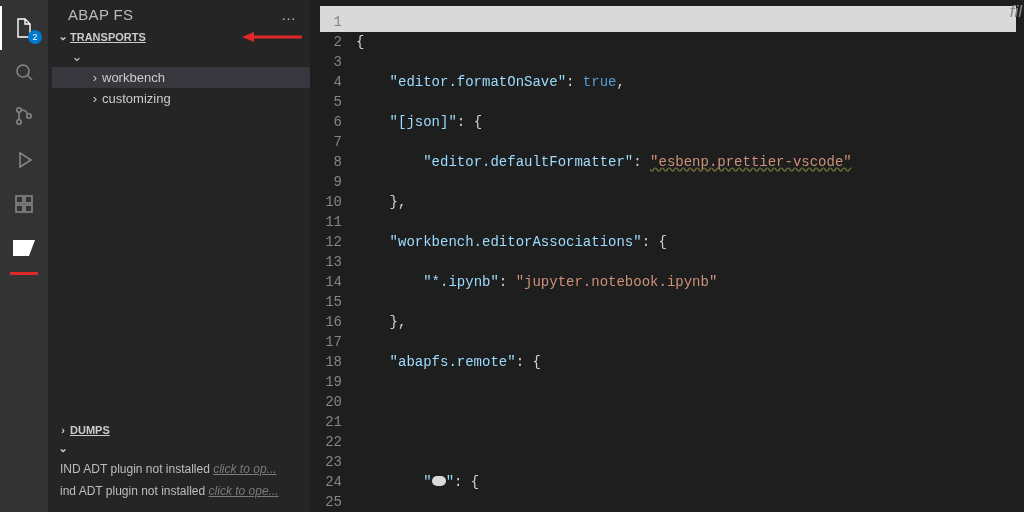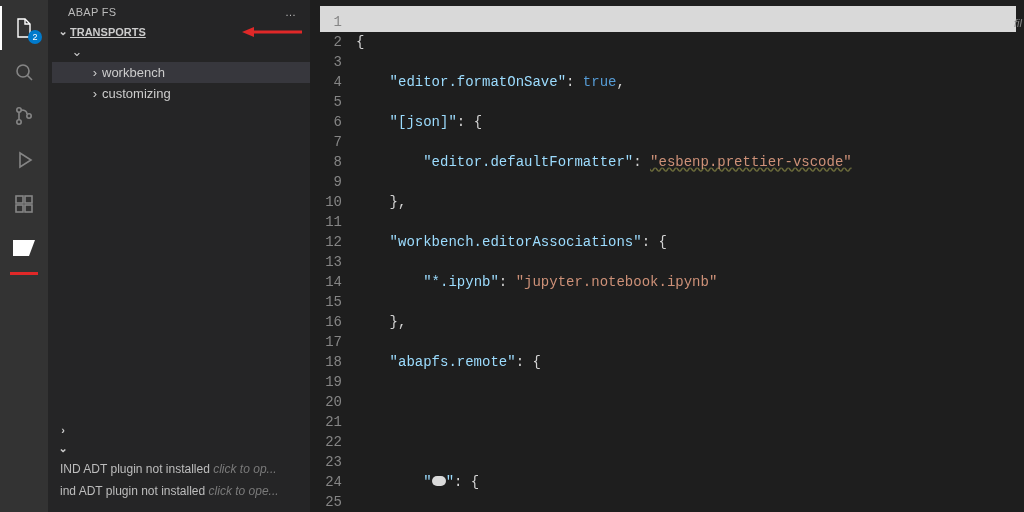--- a/index.html
+++ b/index.html
@@ -9,41 +9,41 @@
   
   .activity-bar { width: 48px; background: #333333; display: flex; flex-direction: column; align-items: center; padding-top: 6px; }
   .activity-item { width: 48px; height: 44px; display: flex; align-items: center; justify-content: center; color: #858585; cursor: pointer; position: relative; }
   .activity-item.active { color: #fff; }
   .activity-item.active::before { content: ""; position: absolute; left: 0; top: 0; bottom: 0; width: 2px; background: #fff; }
   .badge { position: absolute; bottom: 6px; right: 6px; background: #007acc; color: #fff; border-radius: 8px; font-size: 9px; min-width: 14px; height: 14px; display: flex; align-items: center; justify-content: center; padding: 0 3px; }
   .red-underline { width: 28px; height: 3px; background: #e02828; margin-top: 2px; }
 
   
   .sidebar { width: 262px; background: #252526; display: flex; flex-direction: column; font-size: 12px; }
-  .sidebar-title { display: flex; align-items: center; justify-content: space-between; padding: 6px 12px 4px 20px; color: #bbb; font-size: 11px; letter-spacing: 0.3px; }
+  .sidebar-title { display: flex; align-items: center; justify-content: space-between; padding: 6px 12px 4px 20px; color: #bbb; font-size: 15px; letter-spacing: 0.3px; }
   .dots { letter-spacing: 2px; }
   .section-header { display: flex; align-items: center; padding: 3px 8px; color: #ccc; font-weight: 700; font-size: 11px; cursor: pointer; }
   .section-header .chev { width: 14px; text-align: center; color: #ccc; }
   .section-header .label { flex: 1; text-decoration: underline; }
   .arrow-annotation { margin-left: 6px; display: flex; align-items: center; }
   .tree { padding-left: 4px; }
   .tree-item { display: flex; align-items: center; padding: 3px 8px; font-size: 13px; color: #ccc; cursor: pointer; }
   .tree-item .chev { width: 14px; text-align: center; color: #ccc; }
   .tree-item.depth1 { padding-left: 18px; }
   .tree-item.depth2 { padding-left: 36px; }
   .tree-item.selected { background: #37373d; }
   .msg-line { padding: 4px 12px; font-size: 12px; color: #bdbdbd; }
-  .msg-line .hint { color: #7a7a7a; font-style: italic; }
+  .msg-line .hint { color: #7a7a7a; font-style: italic; text-decoration: underline; }
   .spacer { flex: 1; }
 
   
   .editor { flex: 1; display: flex; flex-direction: column; background: #1e1e1e; position: relative; }
   .editor-tab-area { height: 35px; position: relative; }
   .tab-mask { position: absolute; left: 10px; top: 6px; right: 8px; height: 26px; background: #d9d9d9; }
-  .fil-text { position: absolute; right: 2px; top: 17px; font-size: 11px; color: #888; font-style: italic; margin-left: 12px; }
+  .fil-text { position: absolute; right: 2px; top: 2px; font-size: 17px; color: #888; font-style: italic; margin-left: 12px; }
   .code-area { flex: 1; display: flex; font-family: Consolas, "Courier New", monospace; font-size: 14px; line-height: 20px; padding-top: 12px; position: relative; }
   .gutter { width: 46px; text-align: right; color: #858585; padding-right: 14px; user-select: none; }
   .gutter div { height: 20px; }
   .code { flex: 1; white-space: pre; color: #d4d4d4; position: relative; }
   .code .line { height: 20px; }
   .p  { color: #d4d4d4; }   
   .k  { color: #9cdcfe; }   
   .s  { color: #ce9178; }   
   .b  { color: #569cd6; text-align: center; }   
   .su { color: #ce9178; text-decoration: underline wavy #6b6b3a; text-decoration-skip-ink: none; }
@@ -126,20 +126,21 @@
       <div class="tree-item depth2">
         <span class="chev">›</span>
         <span>customizing</span>
       </div>
     </div>
 
     <div class="spacer"></div>
 
     <div class="section-header">
       <span class="chev">›</span>
+      <span class="label">DUMPS</span>
     </div>
     <div class="section-header">
       <span class="chev">⌄</span>
     </div>
     <div class="msg-line">
       <span>IND ADT plugin not installed</span>
       <span class="hint">click to op...</span>
     </div>
     <div class="msg-line">
       <span>ind ADT plugin not installed</span>

